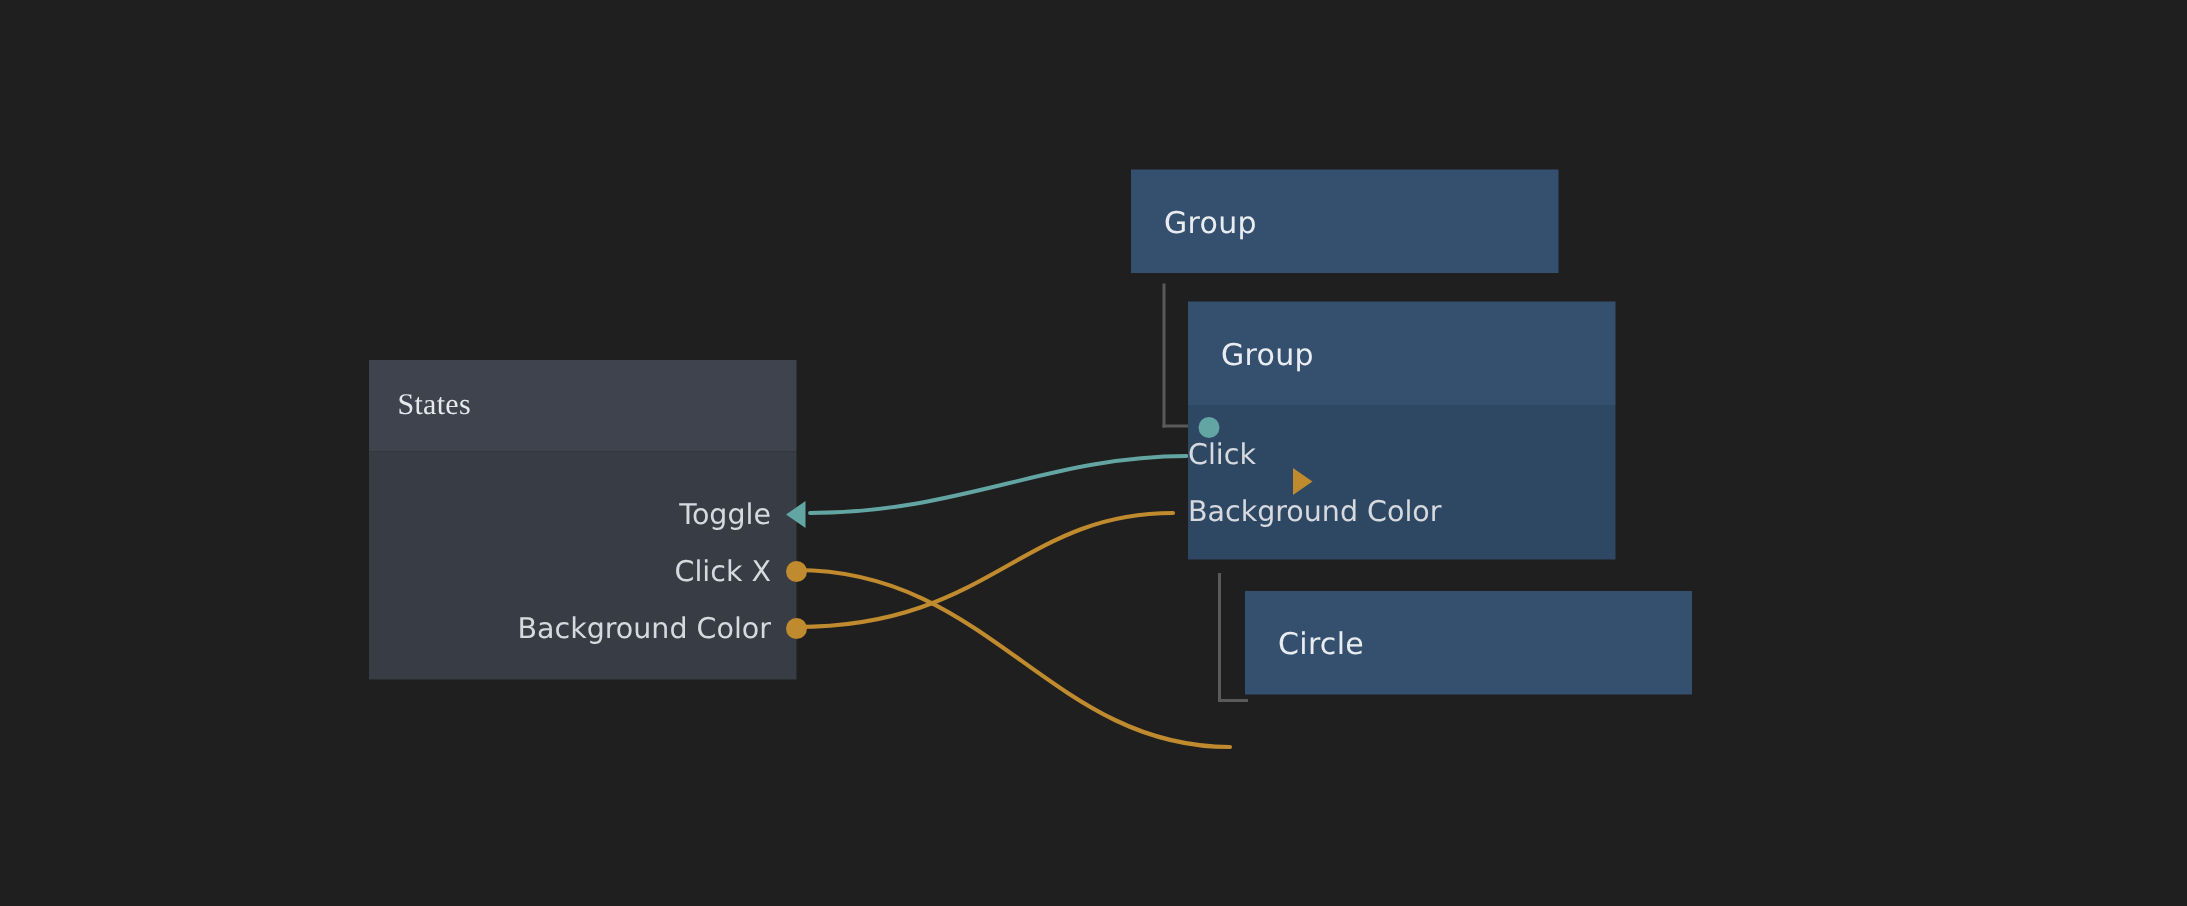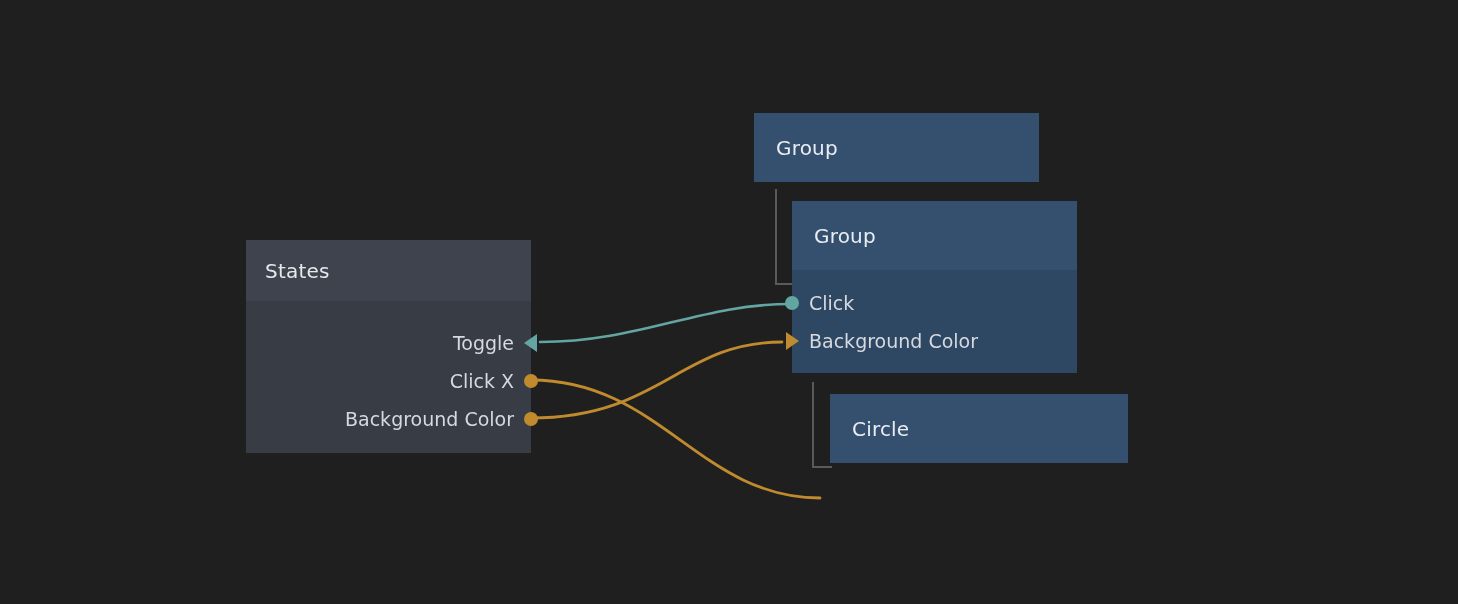--- a/index.html
+++ b/index.html
@@ -91,22 +91,22 @@
     color: #d6d9de;
     white-space: nowrap;
   }
   .port-row.out {
     right: 0;
     justify-content: center;
     flex-direction: row;
   }
   .port-row.in {
     left: 0;
-    justify-content: space-between;
-    flex-direction: row;
+    justify-content: flex-end;
+    flex-direction: column;
   }
   .port-label { line-height: 22px; }
 
   
   .port-dot {
     width: 14px;
     height: 14px;
     border-radius: 50%;
     flex: 0 0 auto;
   }
@@ -144,21 +144,21 @@
   <div class="tree-elbow" style="left:775px; top:189px; width:17px; height:94px;"></div>
   <div class="tree-elbow" style="left:812px; top:382px; width:18px; height:84px;"></div>
 
   <div class="node node-blue" style="left:754px; top:113px; width:285px;">
     <div class="node-header" style="height:69px;">
       <span>Group</span>
     </div>
   </div>
 
   <div class="node node-states" style="left:246px; top:240px; width:285px;">
-    <div class="node-header" style="height:61px;">
+    <div class="node-header" style="height:61px;font-family:Liberation Serif, serif;">
       <span>States</span>
     </div>
     <div class="node-body" style="height:152px;">
 
       <div class="port-row out" style="top:31px;">
         <span class="port-label">Toggle</span>
         <span class="port-arrow left" style="color:#63a5a2;"></span>
       </div>
 
       <div class="port-row out" style="top:69px;">

